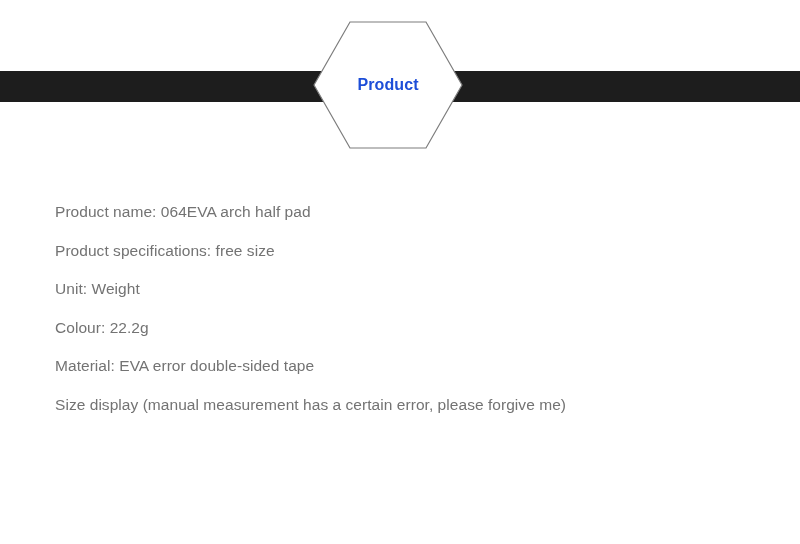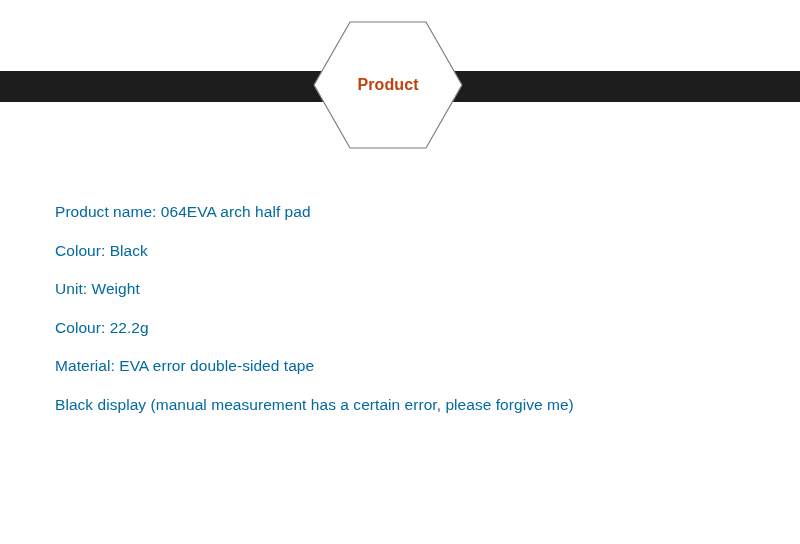--- a/index.html
+++ b/index.html
@@ -60,37 +60,37 @@
     left: 0;
     top: 0;
     width: 150px;
     height: 128px;
     display: flex;
     flex-direction: column;
     align-items: center;
     justify-content: center;
     font-size: 16px;
     font-weight: bold;
-    color: #c2410c;
+    color: #1d4ed8;
     line-height: 1.55;
     letter-spacing: 0.1px;
     text-align: center;
   }
 
   
   .spec-list {
     position: absolute;
     left: 55px;
     top: 193px;
     width: 700px;
   }
 
   .spec-line {
     font-size: 15.5px;
-    color: #0369a1;
+    color: #737373;
     line-height: 38.5px;
     white-space: nowrap;
     letter-spacing: 0.05px;
   }
 </style>
 </head>
 <body>
 
 <div class="page">
 
@@ -104,20 +104,20 @@
       </svg>
       <div class="hex-title">
         <span>Product</span>
       </div>
     </div>
 
   </div>
 
   <div class="spec-list">
     <div class="spec-line">Product name: 064EVA arch half pad</div>
-    <div class="spec-line">Colour: Black</div>
+    <div class="spec-line">Product specifications: free size</div>
     <div class="spec-line">Unit: Weight</div>
     <div class="spec-line">Colour: 22.2g</div>
     <div class="spec-line">Material: EVA error double-sided tape</div>
-    <div class="spec-line">Black display (manual measurement has a certain error, please forgive me)</div>
+    <div class="spec-line">Size display (manual measurement has a certain error, please forgive me)</div>
   </div>
 
 </div>
 
 </body></html>

